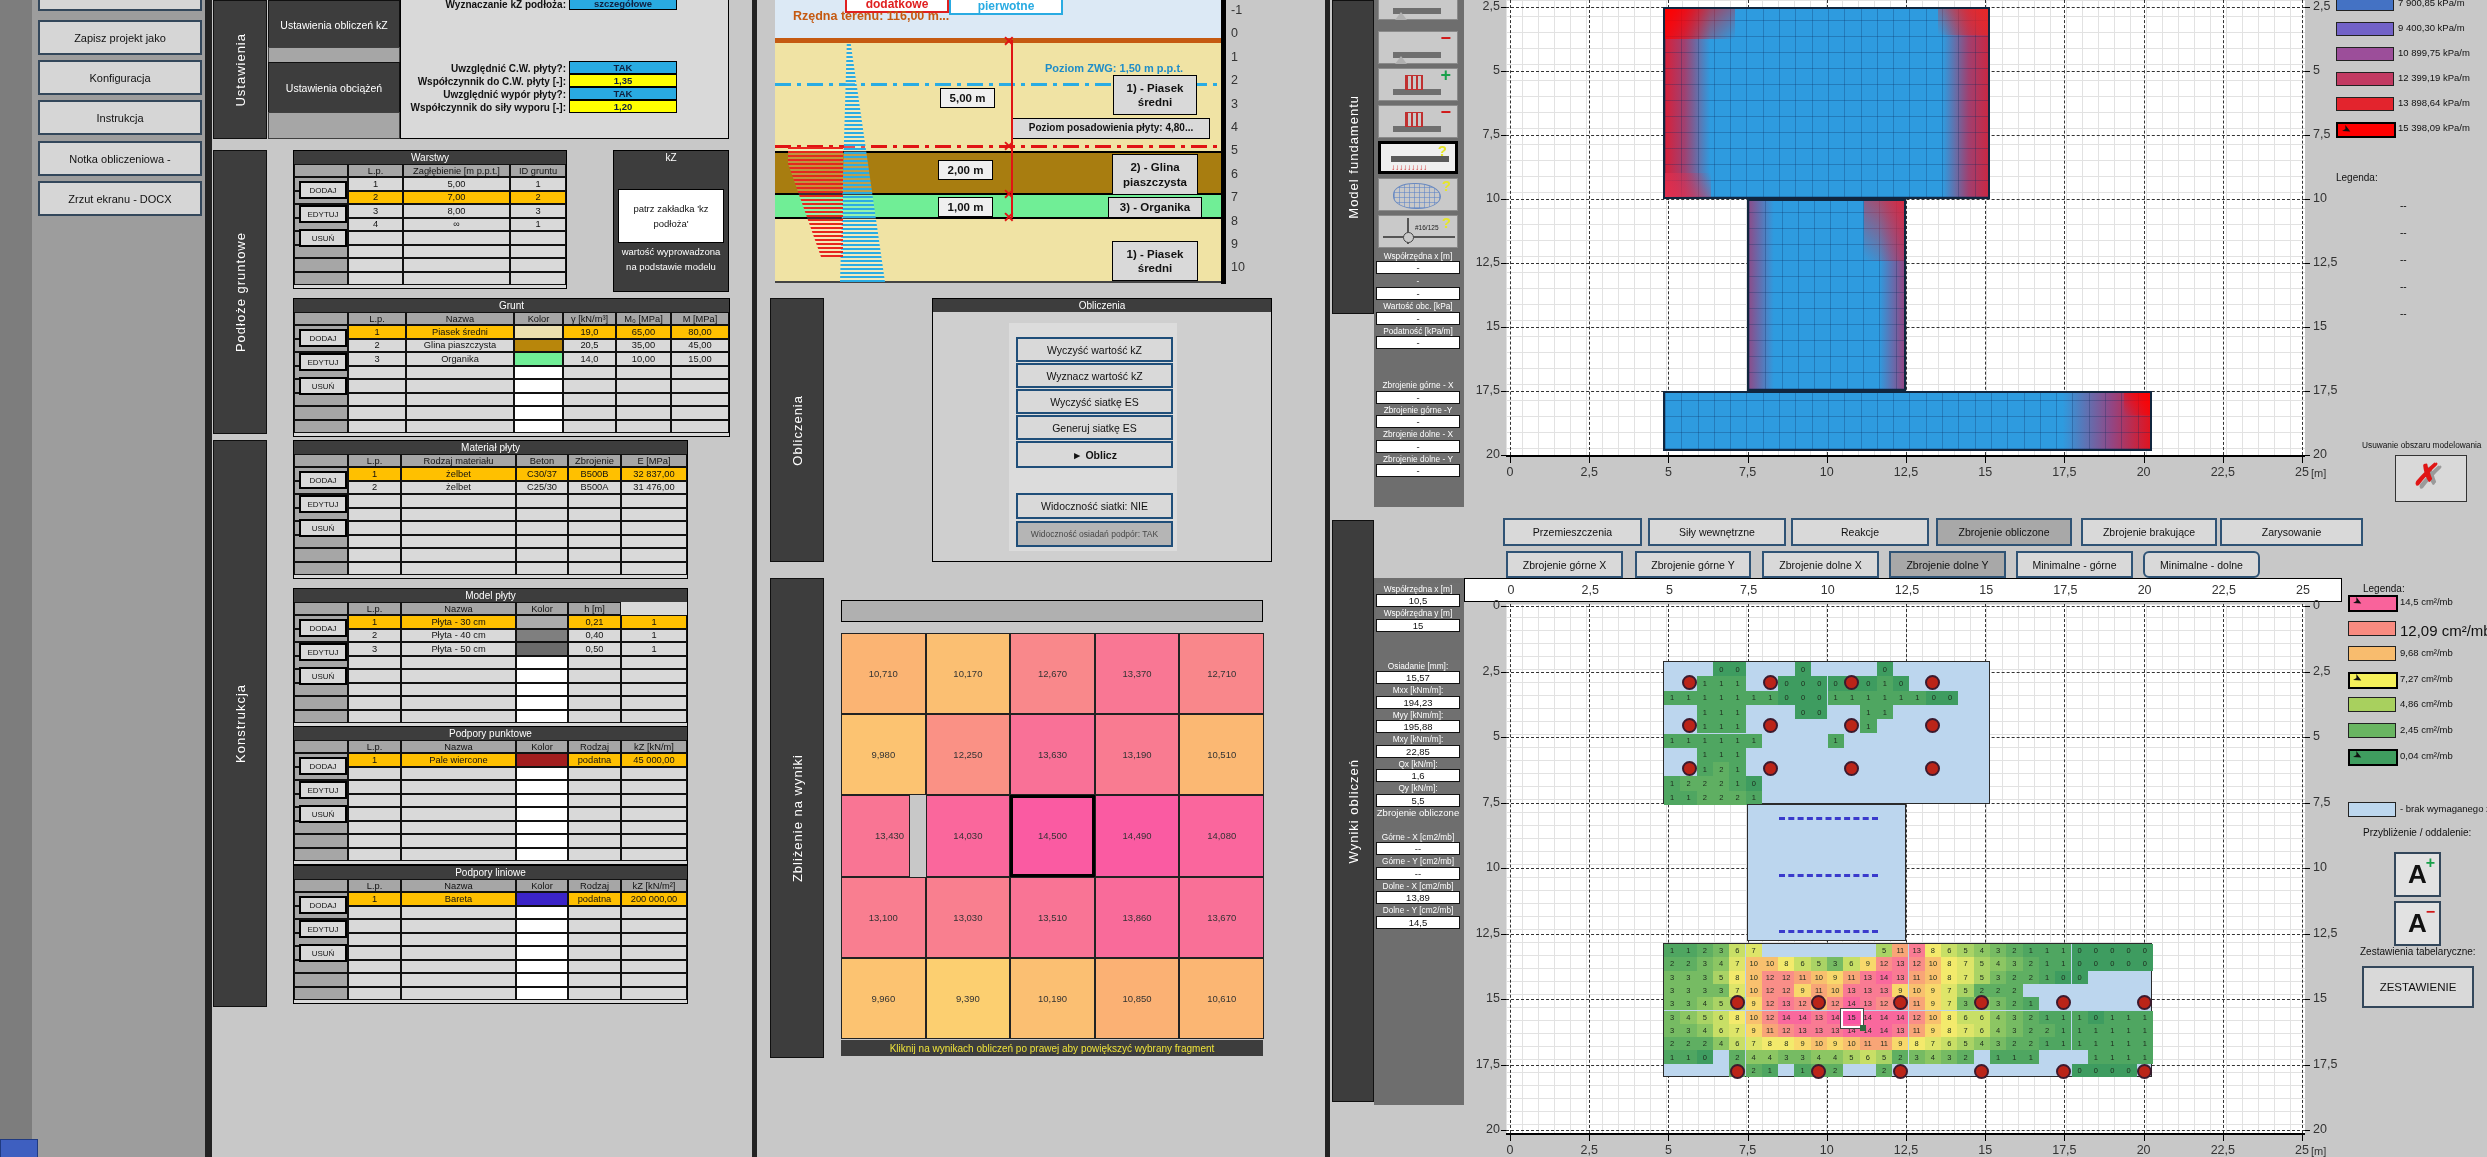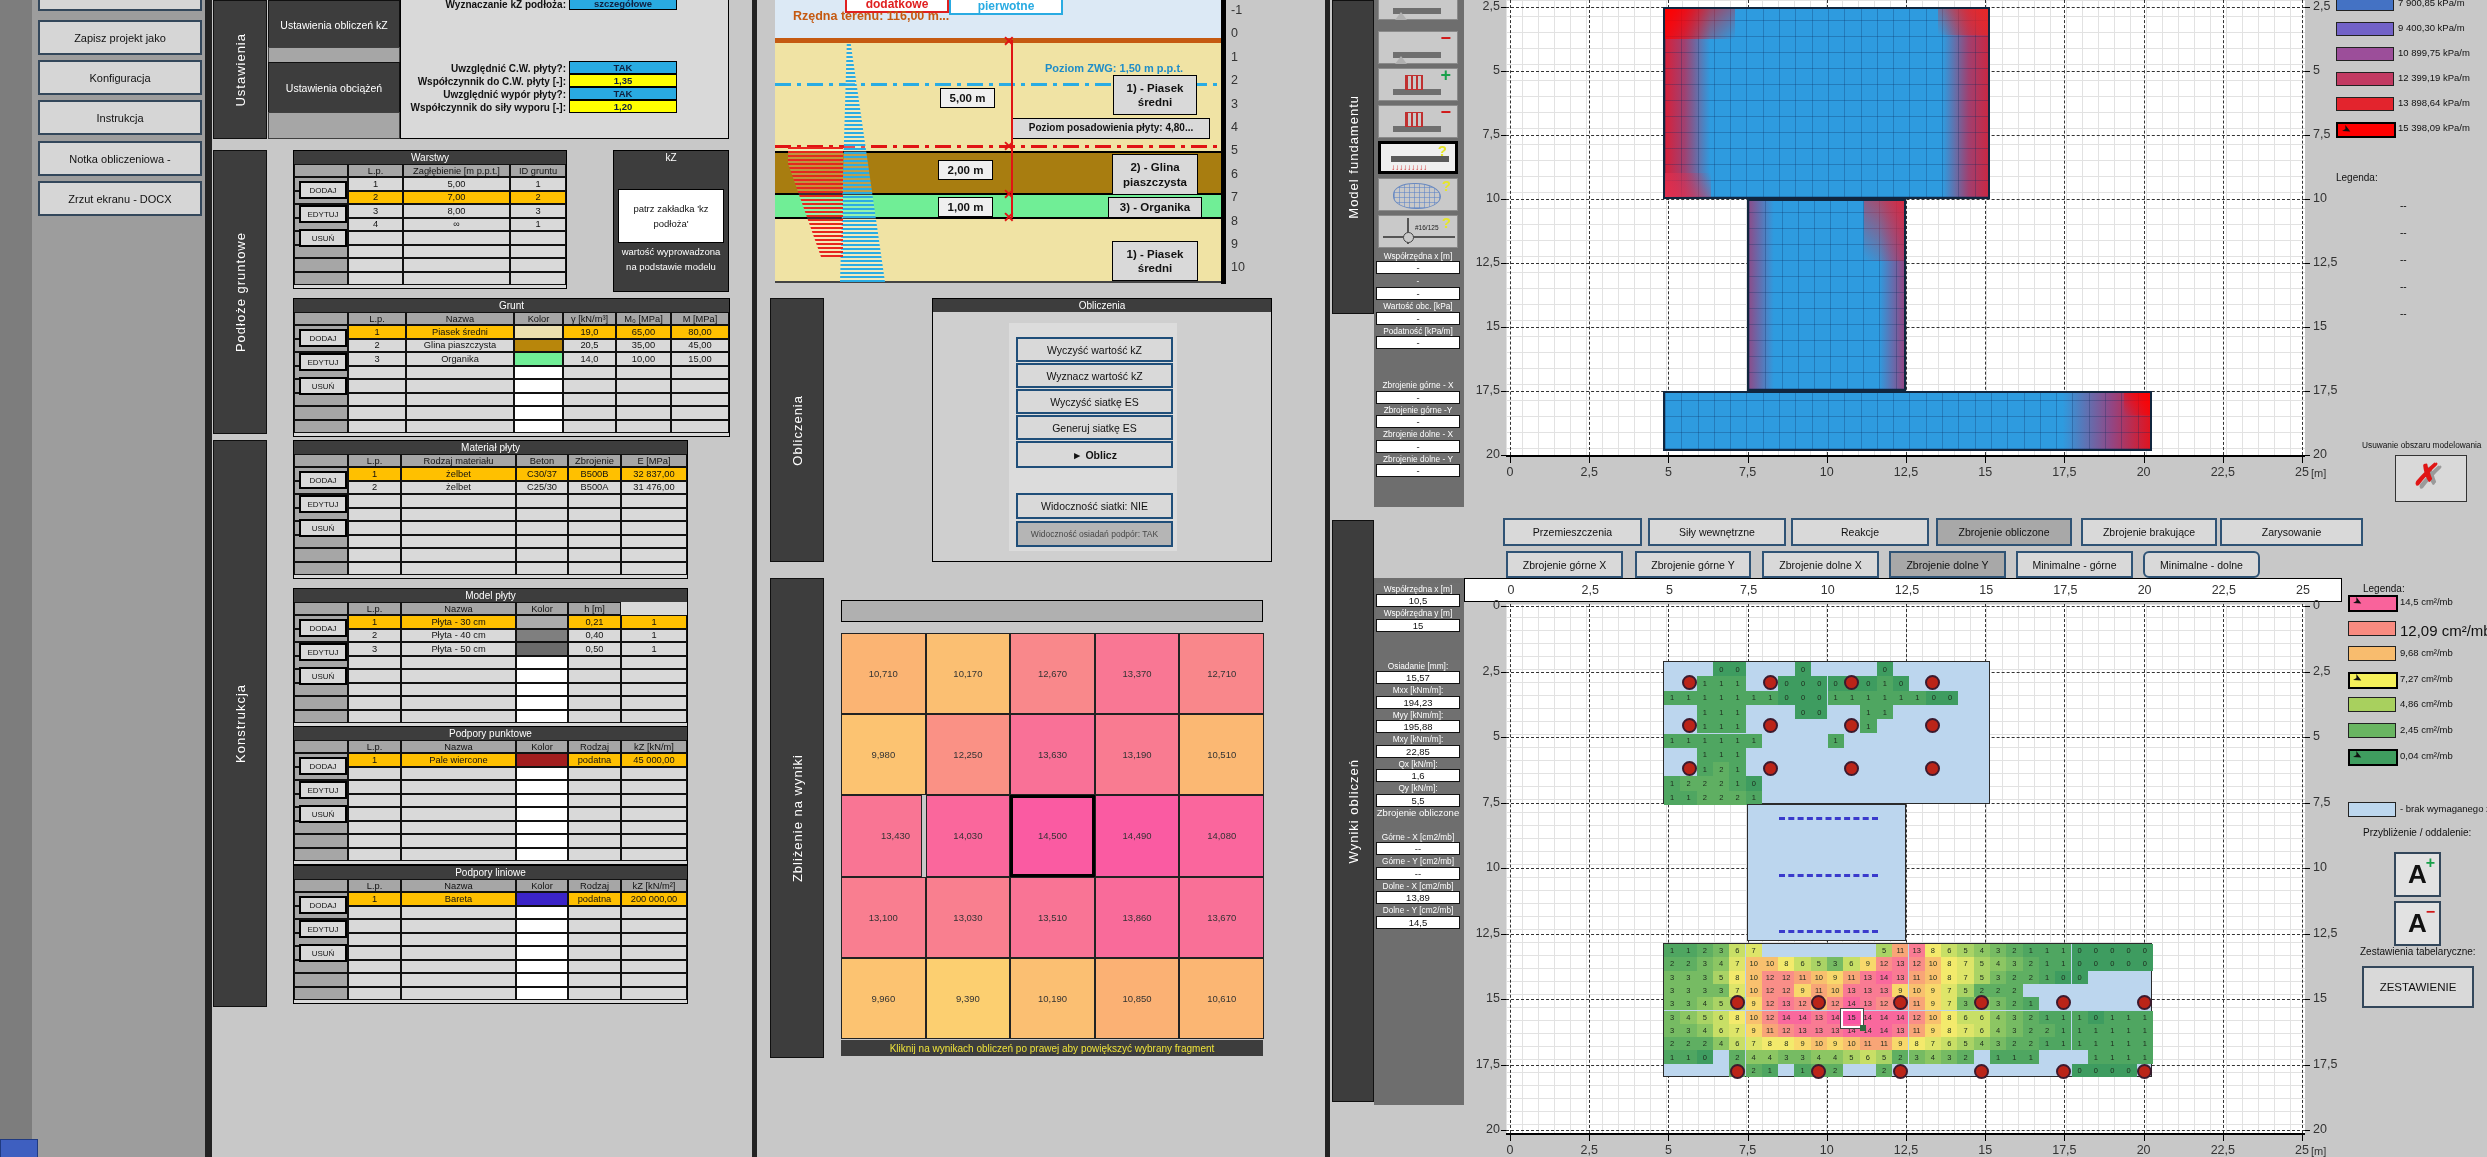--- a/index.html
+++ b/index.html
@@ -190,21 +190,21 @@
       <div class="hmcell" style="position: absolute; left: 0px; top: 0px; width: 84.6px; height: 81.2px; background: rgb(251, 180, 115);">10,710</div>
       <div class="hmcell" style="position: absolute; left: 84.6px; top: 0px; width: 84.6px; height: 81.2px; background: rgb(251, 191, 114);">10,170</div>
       <div class="hmcell" style="position: absolute; left: 169.2px; top: 0px; width: 84.6px; height: 81.2px; background: rgb(249, 136, 139);">12,670</div>
       <div class="hmcell" style="position: absolute; left: 253.8px; top: 0px; width: 84.6px; height: 81.2px; background: rgb(249, 119, 148);">13,370</div>
       <div class="hmcell" style="position: absolute; left: 338.4px; top: 0px; width: 84.6px; height: 81.2px; background: rgb(249, 135, 139);">12,710</div>
       <div class="hmcell" style="position: absolute; left: 0px; top: 81.2px; width: 84.6px; height: 81.2px; background: rgb(252, 195, 113);">9,980</div>
       <div class="hmcell" style="position: absolute; left: 84.6px; top: 81.2px; width: 84.6px; height: 81.2px; background: rgb(250, 145, 133);">12,250</div>
       <div class="hmcell" style="position: absolute; left: 169.2px; top: 81.2px; width: 84.6px; height: 81.2px; background: rgb(249, 113, 151);">13,630</div>
       <div class="hmcell" style="position: absolute; left: 253.8px; top: 81.2px; width: 84.6px; height: 81.2px; background: rgb(249, 123, 145);">13,190</div>
       <div class="hmcell" style="position: absolute; left: 338.4px; top: 81.2px; width: 84.6px; height: 81.2px; background: rgb(251, 184, 115);">10,510</div>
-      <div class="hmcell" style="position: absolute; left: 0px; top: 162.4px; width: 81px; height: 81.2px; background: rgb(249, 117, 148); padding-left: 28px;">13,430</div>
+      <div class="hmcell" style="position: absolute; left: 0px; top: 162.4px; width: 69px; height: 81.2px; background: rgb(249, 117, 148); padding-left: 28px;">13,430</div>
       <div class="hmcell" style="position: absolute; left: 84.6px; top: 162.4px; width: 84.6px; height: 81.2px; background: rgb(250, 103, 156);">14,030</div>
       <div class="hmcell" style="position: absolute; left: 169.2px; top: 162.4px; width: 84.6px; height: 81.2px; background: rgb(250, 91, 162); border: 3px solid rgb(0, 0, 0); z-index: 2;">14,500</div>
       <div class="hmcell" style="position: absolute; left: 253.8px; top: 162.4px; width: 84.6px; height: 81.2px; background: rgb(250, 91, 162);">14,490</div>
       <div class="hmcell" style="position: absolute; left: 338.4px; top: 162.4px; width: 84.6px; height: 81.2px; background: rgb(250, 102, 157);">14,080</div>
       <div class="hmcell" style="position: absolute; left: 0px; top: 243.6px; width: 84.6px; height: 81.2px; background: rgb(249, 126, 144);">13,100</div>
       <div class="hmcell" style="position: absolute; left: 84.6px; top: 243.6px; width: 84.6px; height: 81.2px; background: rgb(249, 127, 143);">13,030</div>
       <div class="hmcell" style="position: absolute; left: 169.2px; top: 243.6px; width: 84.6px; height: 81.2px; background: rgb(249, 116, 149);">13,510</div>
       <div class="hmcell" style="position: absolute; left: 253.8px; top: 243.6px; width: 84.6px; height: 81.2px; background: rgb(249, 107, 154);">13,860</div>
       <div class="hmcell" style="position: absolute; left: 338.4px; top: 243.6px; width: 84.6px; height: 81.2px; background: rgb(249, 112, 151);">13,670</div>
       <div class="hmcell" style="position: absolute; left: 0px; top: 324.8px; width: 84.6px; height: 81.2px; background: rgb(252, 195, 113);">9,960</div>

